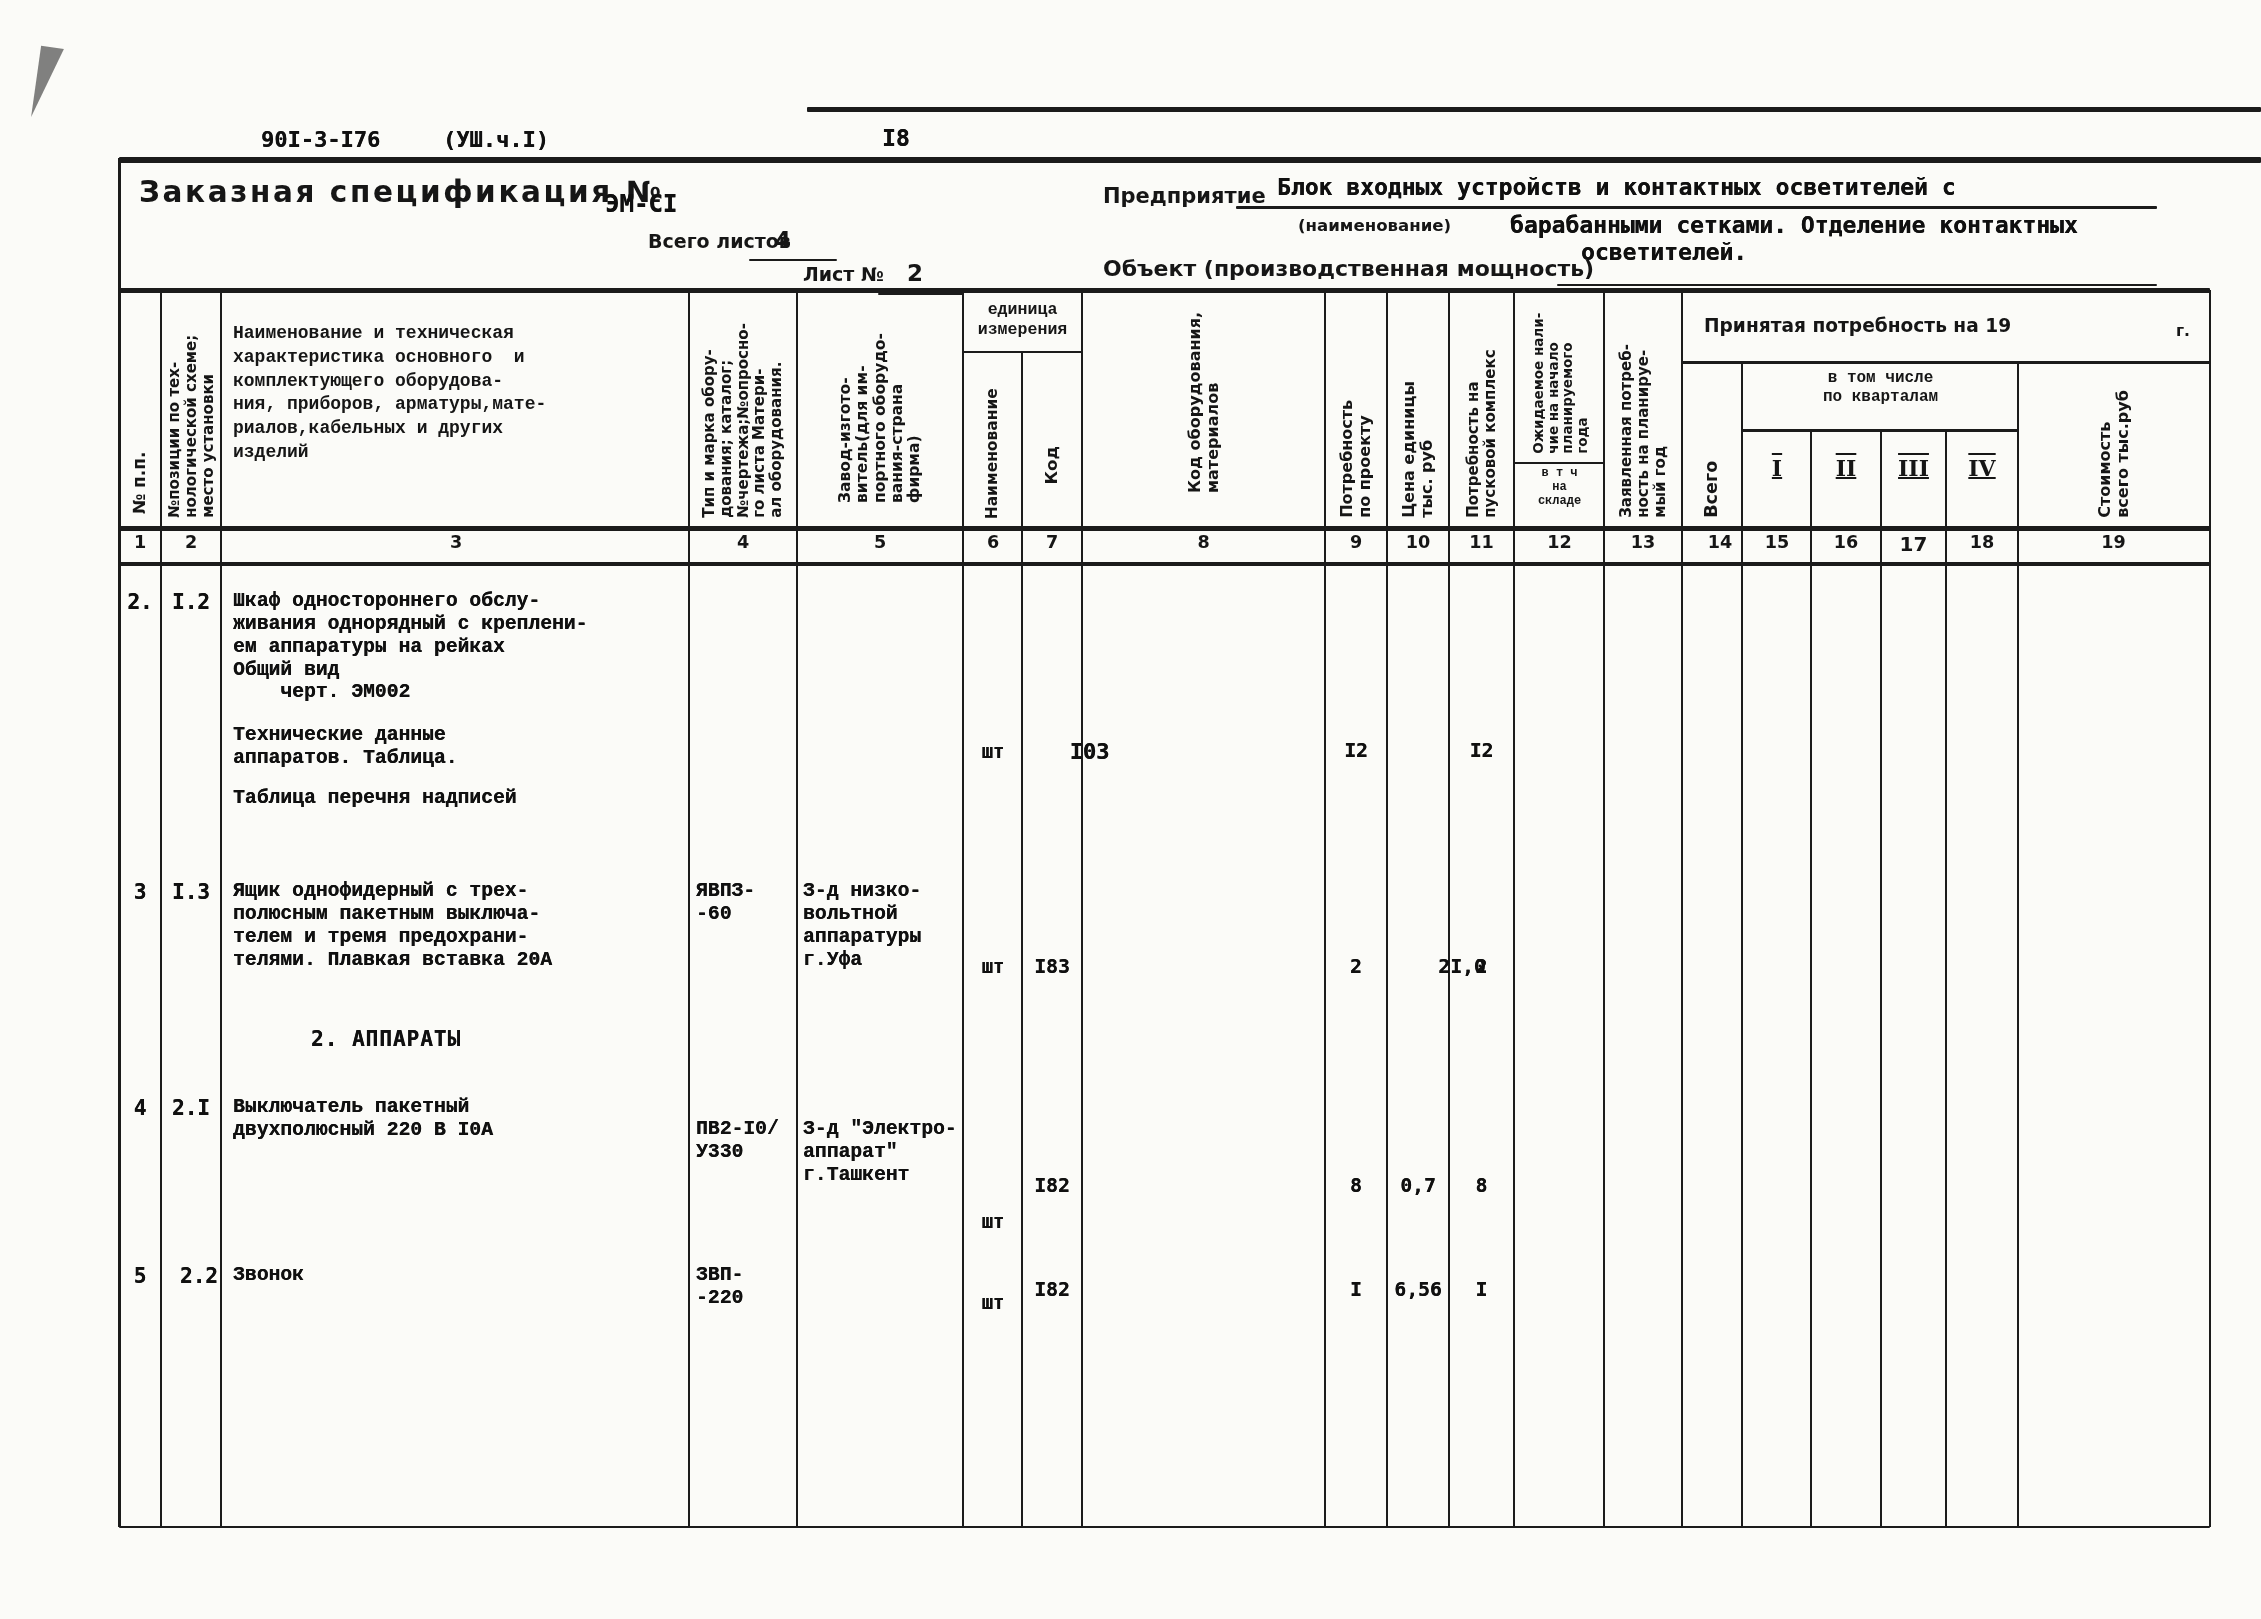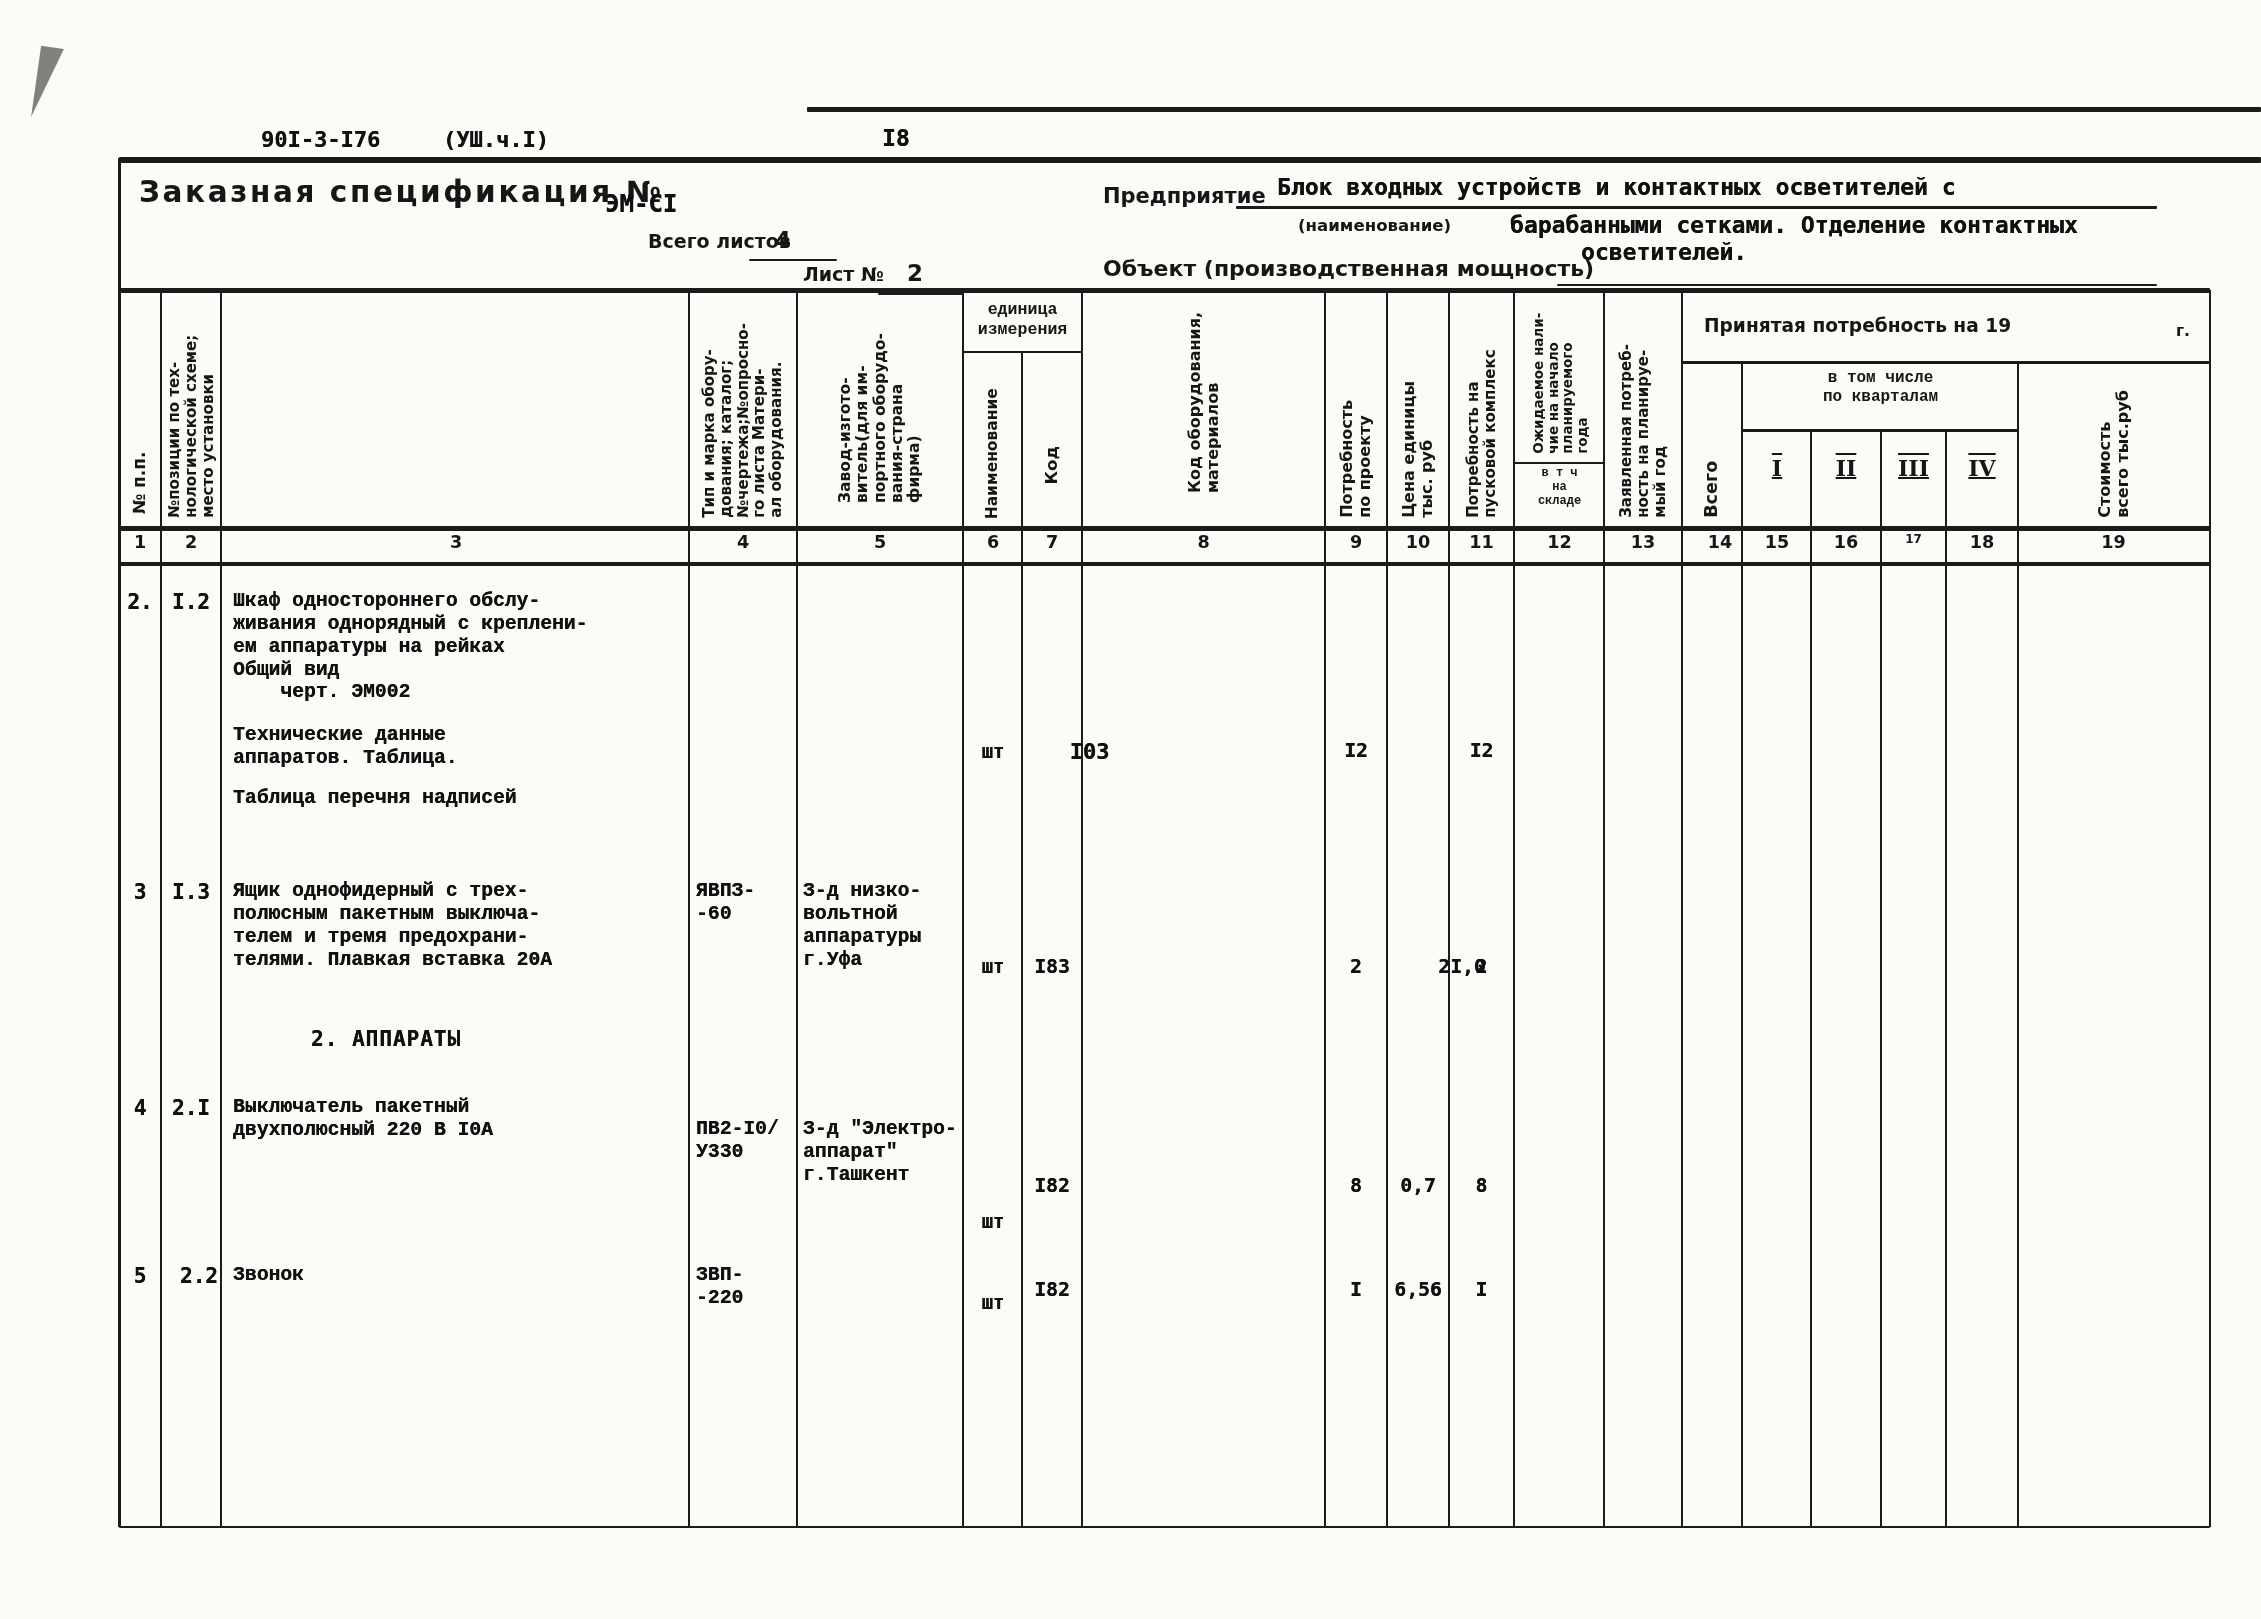--- a/index.html
+++ b/index.html
@@ -86,20 +86,26 @@
   <div class="vl" style="left:2209px;top:290px;height:1237px;"></div>
 
   <div class="rcell" style="left:119px;top:290px;width:42px;height:238px;">
     <div class="rot" style="width:223px;font-size:17px;">№ п.п.</div>
   </div>
   <div class="rcell" style="left:161px;top:290px;width:60px;height:238px;">
     <div class="rot" style="width:230px;font-size:15px;">№позиции по тех-
 нологической схеме;
 место установки</div>
   </div>
+  <div class="hand pre" style="left:233px;top:322px;width:450px;font-size:18px;line-height:1.32;">Наименование и техническая
+характеристика основного  и
+комплектующего оборудова-
+ния, приборов, арматуры,мате-
+риалов,кабельных и других
+изделий</div>
   <div class="rcell" style="left:689px;top:290px;width:108px;height:238px;">
     <div class="rot" style="width:230px;font-size:15px;">Тип и марка обору-
 дования; каталог;
 №чертежа;№опросно-
 го листа Матери-
 ал оборудования.</div>
   </div>
   <div class="rcell" style="left:797px;top:290px;width:166px;height:238px;">
     <div class="rot" style="width:230px;font-size:15.5px;padding-left:21px;">Завод-изгото-
 витель(для им-
@@ -172,21 +178,21 @@
   <div class="hand c" style="left:1022px;top:532px;width:60px;font-size:17.6px;">7</div>
   <div class="hand c" style="left:1082px;top:532px;width:243px;font-size:17.6px;">8</div>
   <div class="hand c" style="left:1325px;top:532px;width:62px;font-size:17.6px;">9</div>
   <div class="hand c" style="left:1387px;top:532px;width:62px;font-size:17.6px;">10</div>
   <div class="hand c" style="left:1449px;top:532px;width:65px;font-size:17.6px;">11</div>
   <div class="hand c" style="left:1514px;top:532px;width:91px;font-size:17.6px;">12</div>
   <div class="hand c" style="left:1604px;top:532px;width:78px;font-size:17.6px;">13</div>
   <div class="hand c" style="left:1682px;top:532px;width:76px;font-size:17.6px;">14</div>
   <div class="hand c" style="left:1742px;top:532px;width:70px;font-size:17.6px;">15</div>
   <div class="hand c" style="left:1811px;top:532px;width:70px;font-size:17.6px;">16</div>
-  <div class="hand c" style="left:1881px;top:532px;width:65px;font-size:12px;">17</div>
+  <div class="hand c" style="left:1881px;top:532px;width:65px;font-size:20px;">17</div>
   <div class="hand c" style="left:1946px;top:532px;width:72px;font-size:17.6px;">18</div>
   <div class="hand c" style="left:2018px;top:532px;width:191px;font-size:17.6px;">19</div>
 
   <div class="tw c" style="left:119px;top:590px;width:42px;font-size:21px;">2.</div>
   <div class="tw c" style="left:161px;top:590px;width:60px;font-size:21px;">І.2</div>
   <div class="tw pre" style="left:233px;top:590px;width:455px;font-size:19.7px;line-height:1.16;">Шкаф одностороннего обслу-
 живания однорядный с креплени-
 ем аппаратуры на рейках
 Общий вид
     черт. ЭМ002</div>

